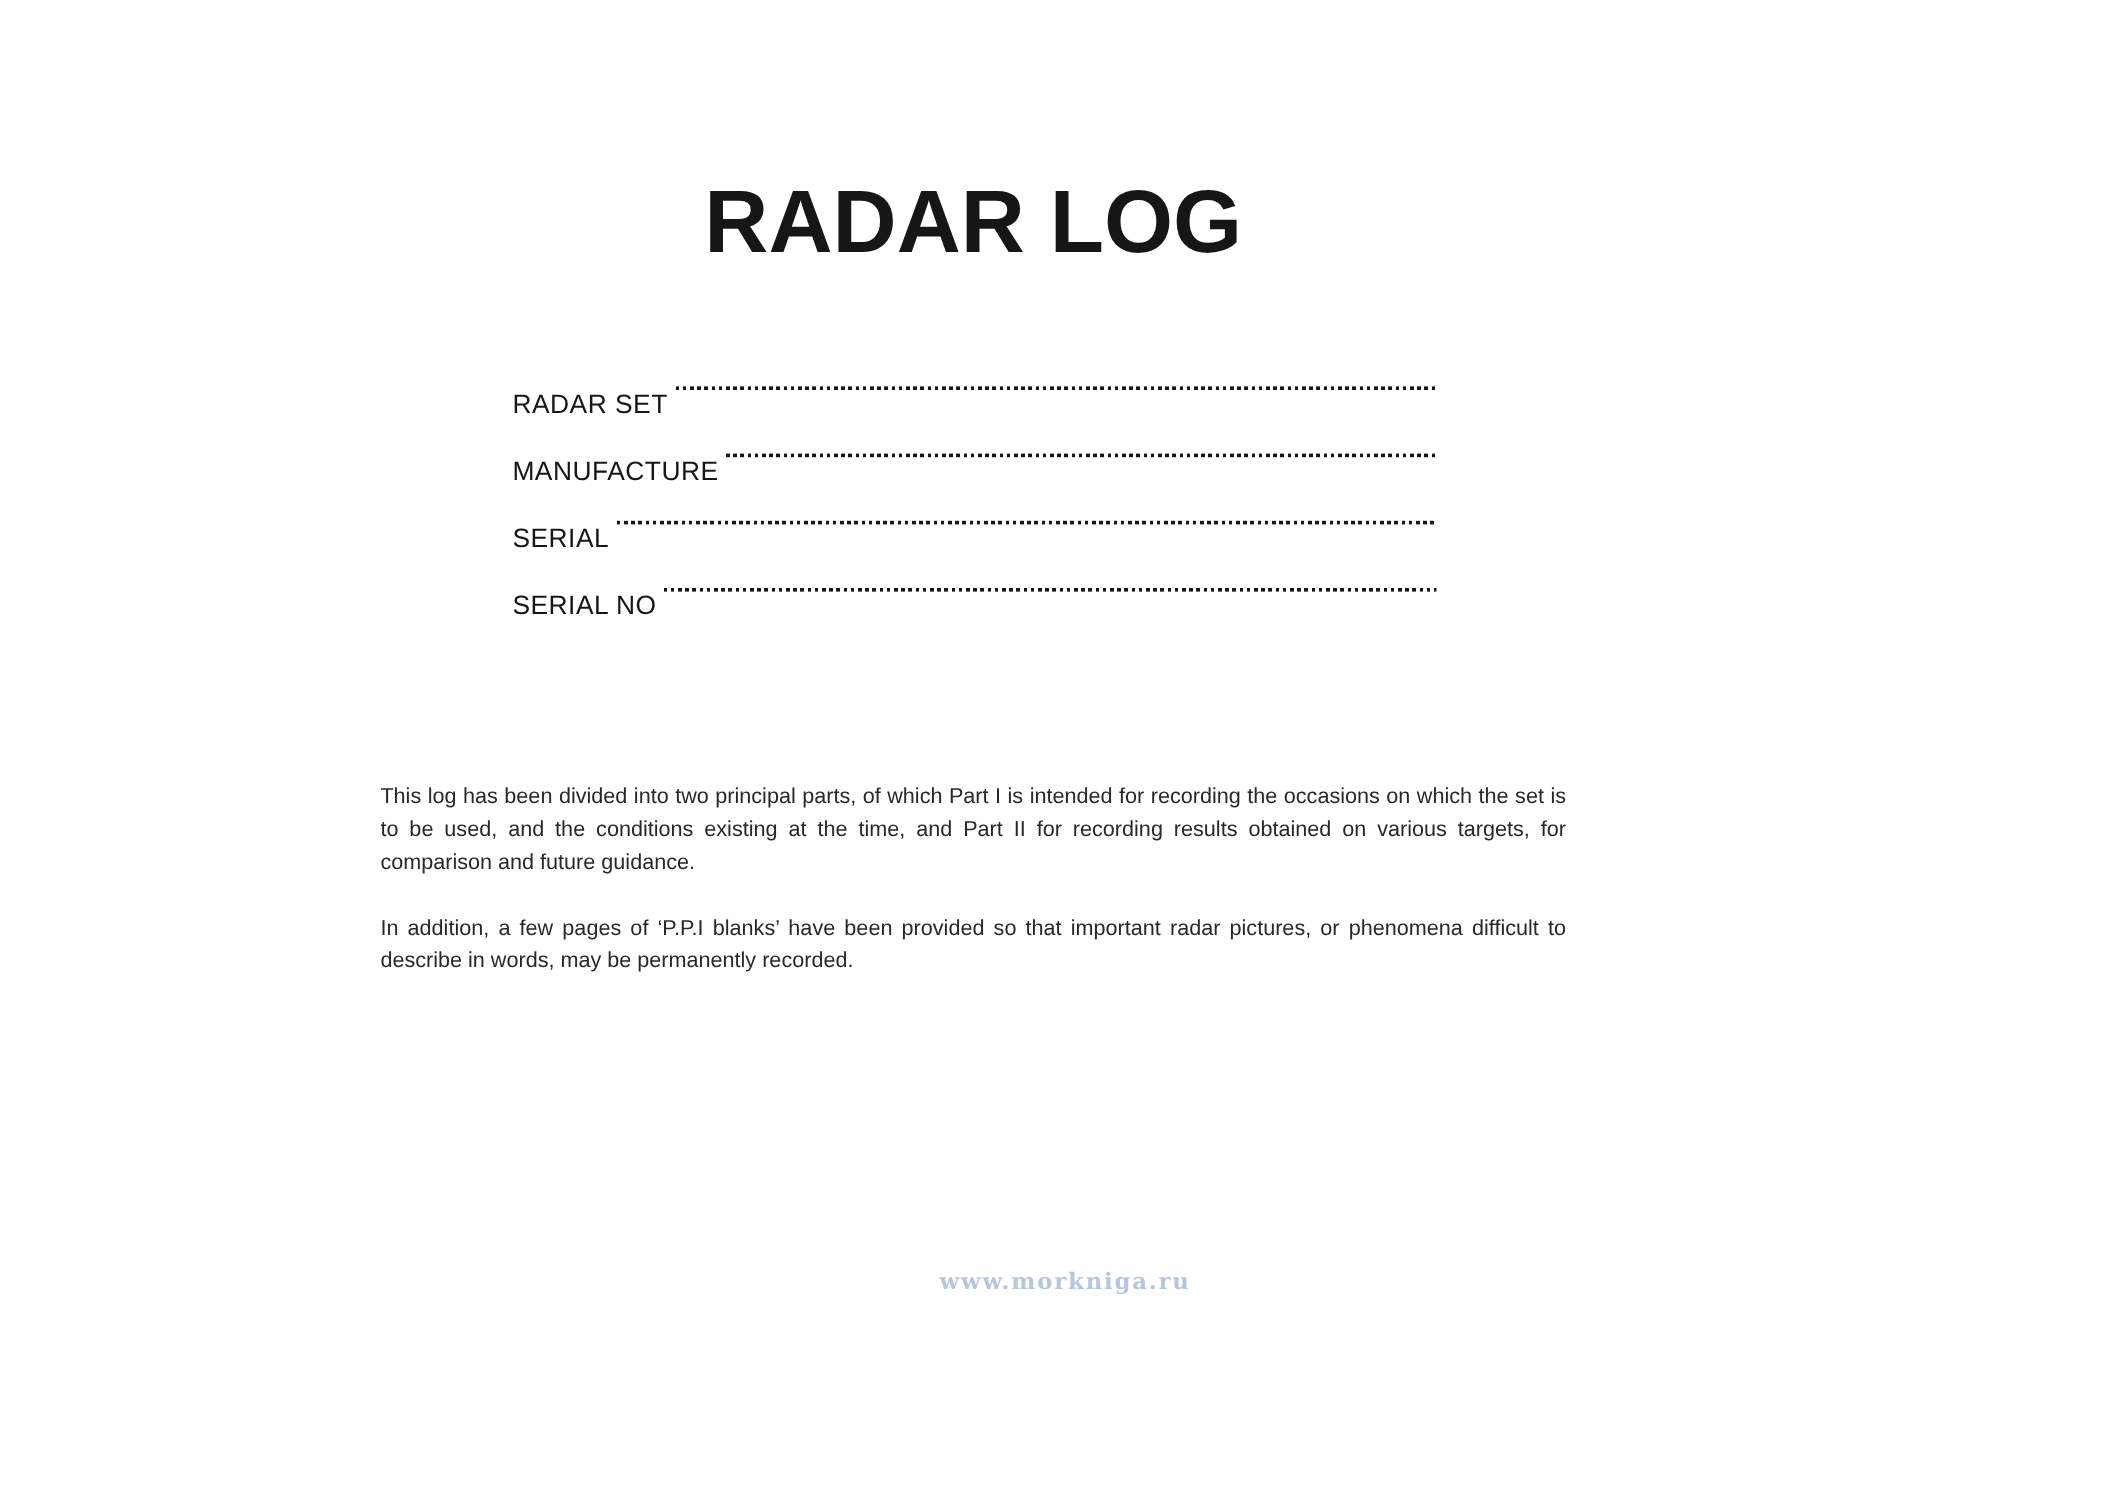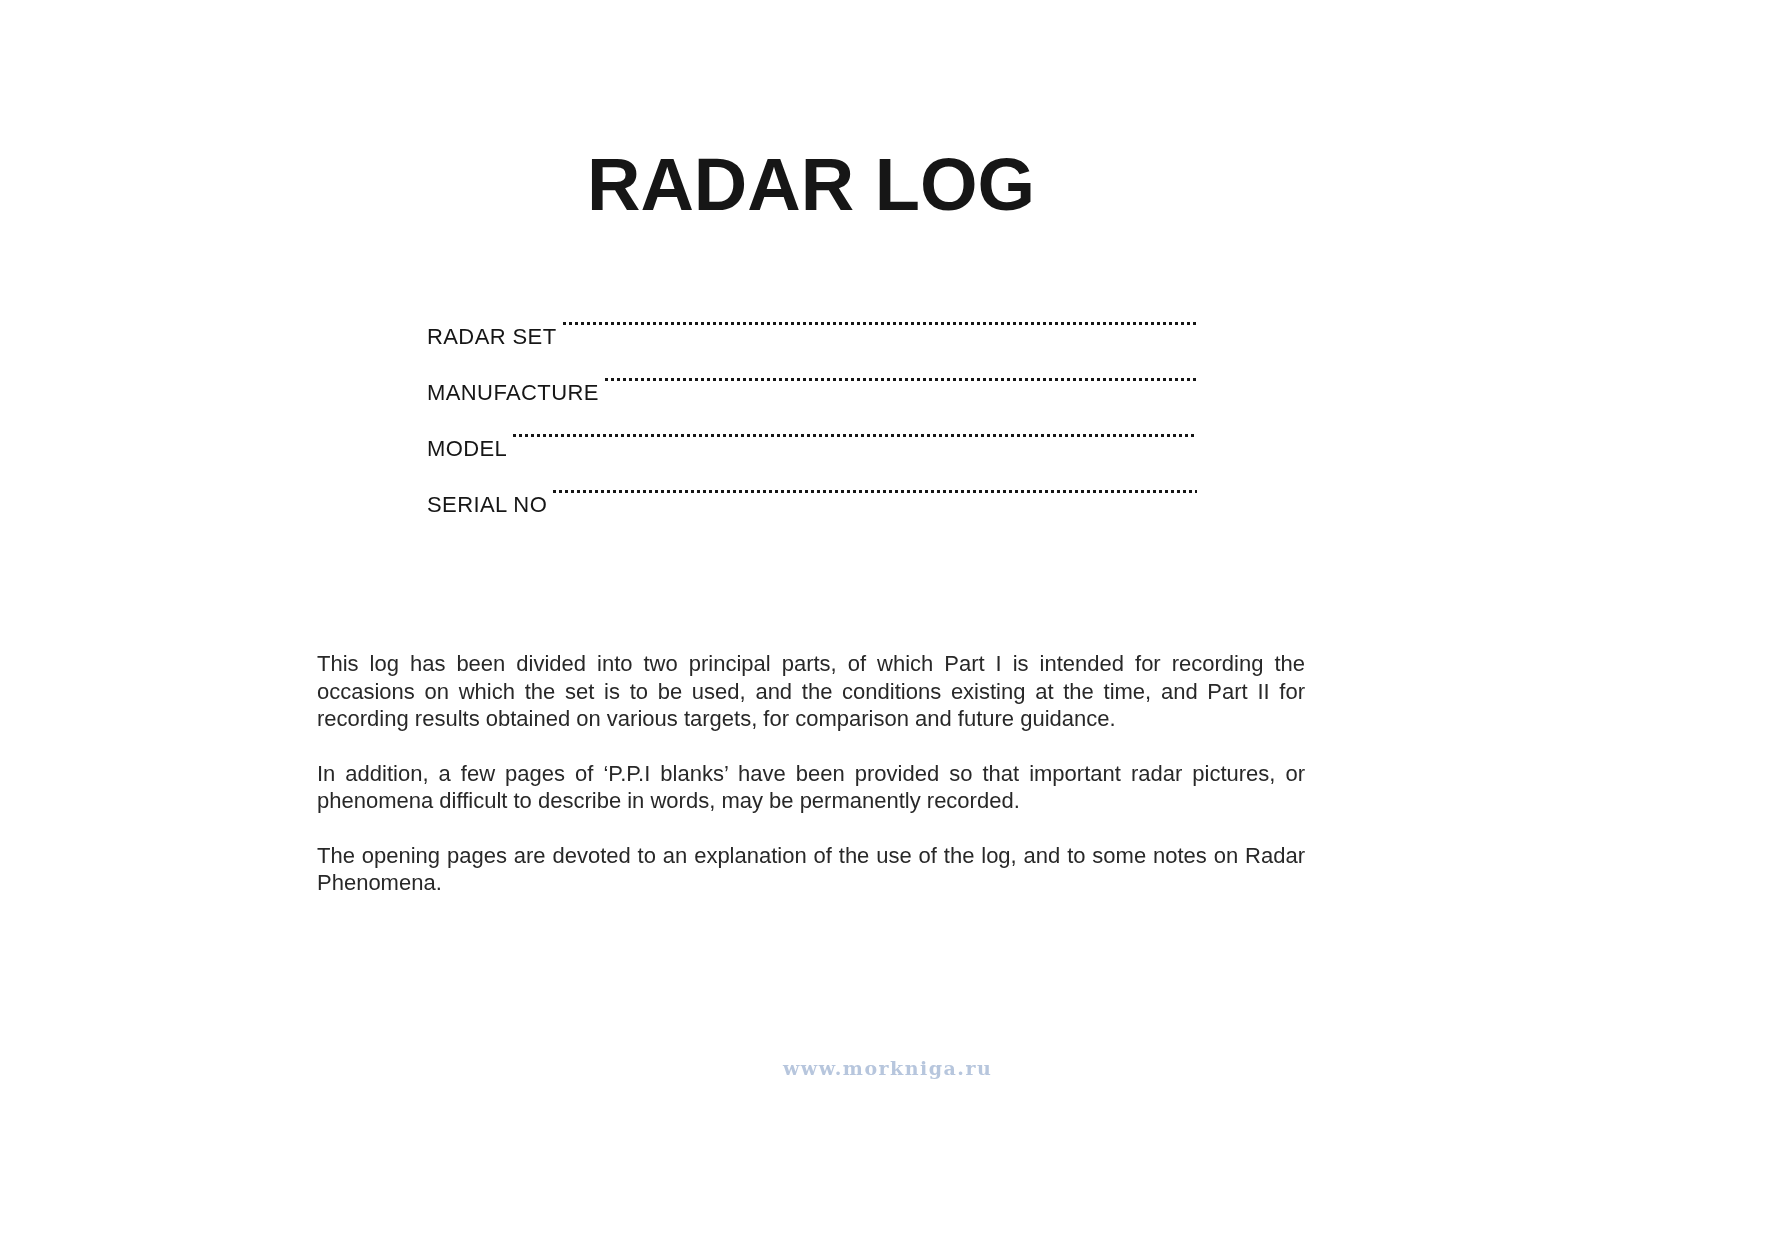--- a/index.html
+++ b/index.html
@@ -63,21 +63,21 @@
       transparent 3px, transparent 6px);
   }
   .paragraphs {
     position: absolute;
     top: 650px;
     left: 0;
     width: 988px;
   }
   .paragraphs p {
     margin: 0 0 27px 0;
-    font-size: 22px;
+    font-size: 18px;
     line-height: 27.5px;
     text-align: justify;
     color: var(--text, #282828);
   }
   .watermark {
     position: absolute;
     top: 1057px;
     left: 466px;
     font-family: "DejaVu Serif", serif;
     font-weight: bold;
@@ -101,37 +101,36 @@
         <span class="field-label">RADAR SET</span>
         <span class="field-line"></span>
       </div>
 
       <div class="field-row">
         <span class="field-label">MANUFACTURE</span>
         <span class="field-line"></span>
       </div>
 
       <div class="field-row">
-        <span class="field-label">MODEL</span>
+        <span class="field-label">SERIAL</span>
         <span class="field-line"></span>
       </div>
 
       <div class="field-row">
         <span class="field-label">SERIAL NO</span>
         <span class="field-line"></span>
       </div>
 
 
   </div>
 
   <div class="paragraphs">
 
       <p>This log has been divided into two principal parts, of which Part I is intended for recording the occasions on which the set is to be used, and the conditions existing at the time, and Part II for recording results obtained on various targets, for comparison and future guidance.</p>
 
       <p>In addition, a few pages of ‘P.P.I blanks’ have been provided so that important radar pictures, or phenomena difficult to describe in words, may be permanently recorded.</p>
 
-      <p>The opening pages are devoted to an explanation of the use of the log, and to some notes on Radar Phenomena.</p>
 
   </div>
 
   <div class="watermark">www.morkniga.ru</div>
 
 </div>
 
 </body></html>

